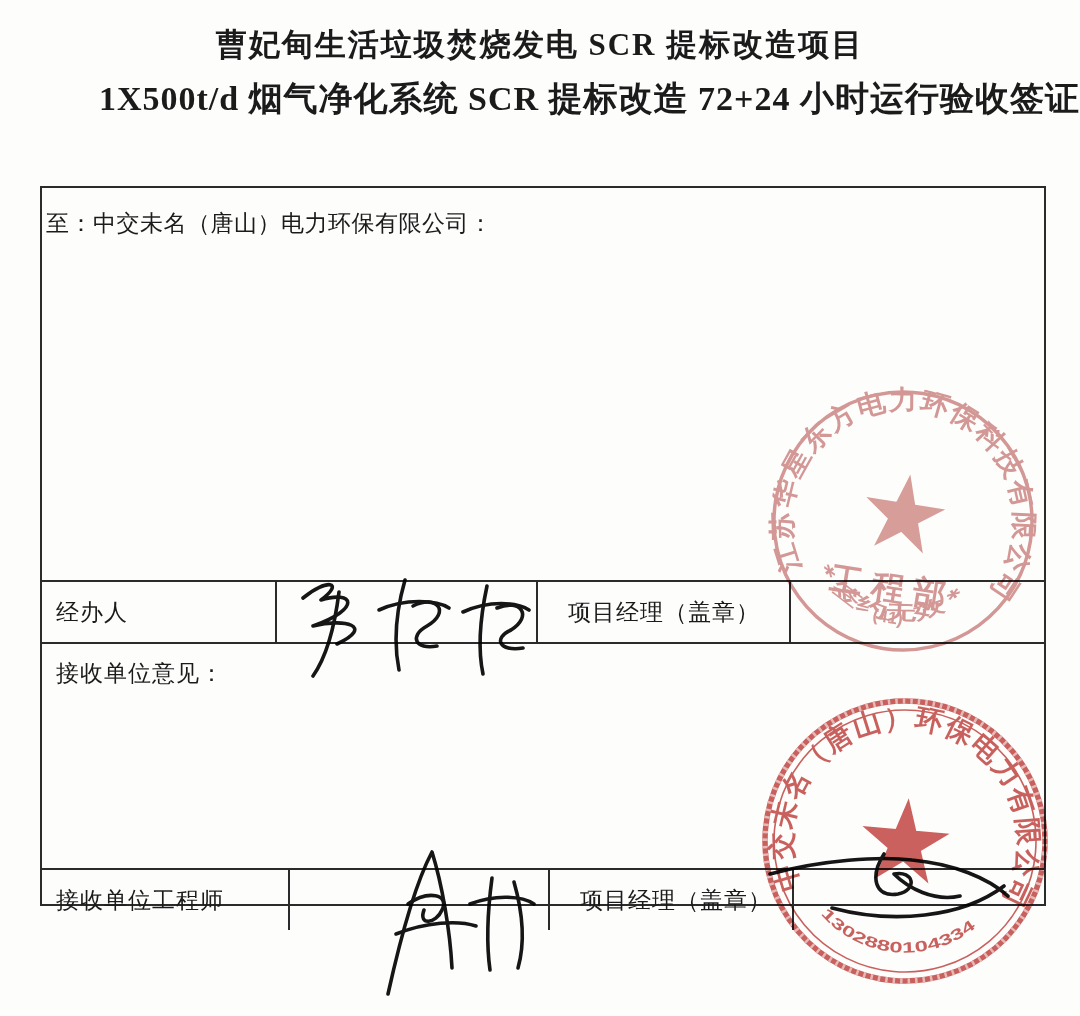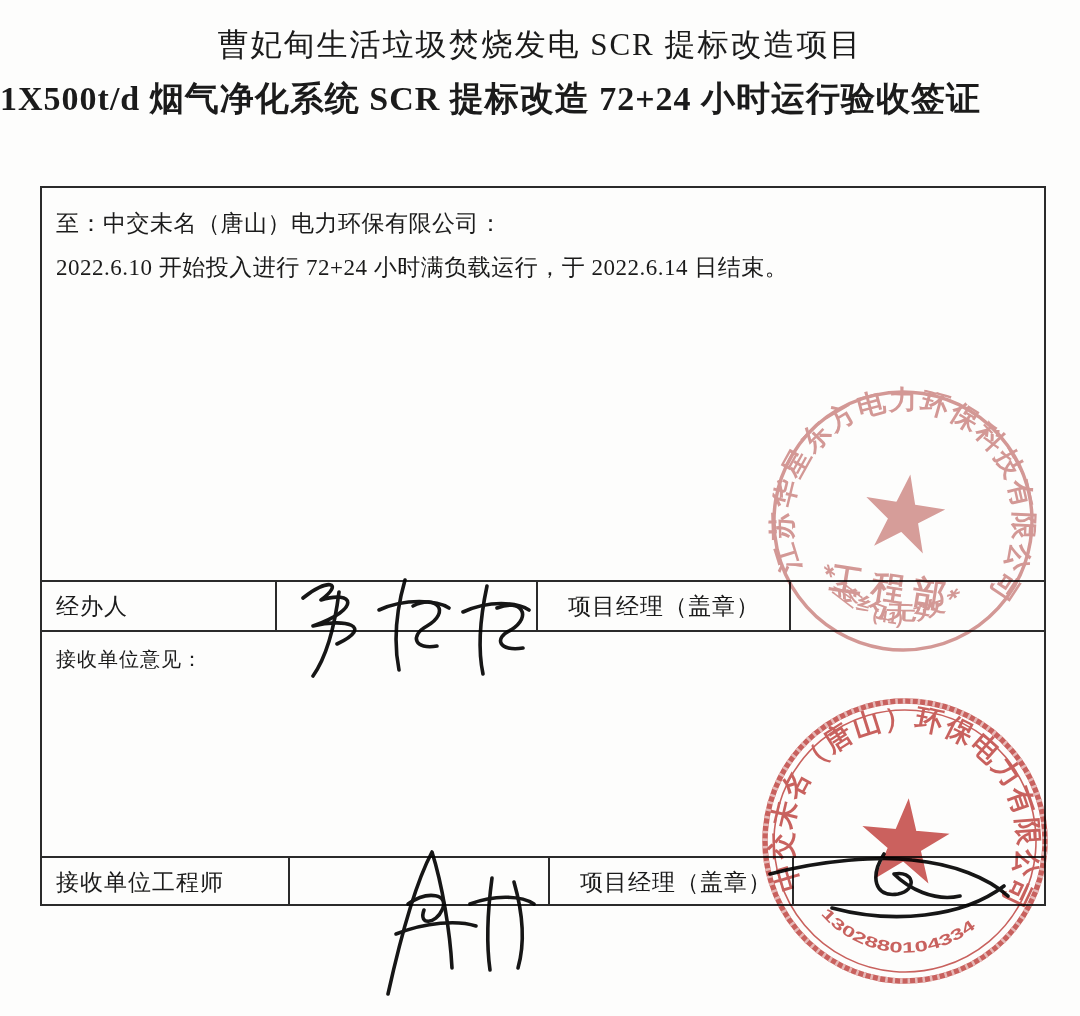--- a/index.html
+++ b/index.html
@@ -4,47 +4,47 @@
 <style>
   * { margin:0; padding:0; box-sizing:border-box; }
   html,body { background:#e9e7e4; }
   .page {
     position:relative; width:1080px; height:1016px; margin:0 auto;
     background:#fdfdfc; overflow:hidden;
     font-family:"Liberation Sans", sans-serif; color:#1b1b1b;
   }
   .title-1 {
     position:absolute; top:24px; left:0; width:100%;
-    text-align:center; font-size:31px; font-weight:normal; letter-spacing:2px;
+    text-align:center; font-size:31px; font-weight:bold; letter-spacing:2px;
     font-family:"Liberation Serif", serif;
   }
   .title-2 {
     position:absolute; top:76px; left:0; width:100%;
-    text-align:left; font-size:34px; font-weight:bold; letter-spacing:1px;
+    text-align:right; font-size:34px; font-weight:bold; letter-spacing:1px;
     font-family:"Liberation Serif", serif;
   }
   .doc-table {
     position:absolute; left:40px; top:186px; width:1006px; height:720px;
     border:2px solid #2b2b2b; background:transparent;
     font-family:"Liberation Serif", serif;
   }
   .cell-body {
-    height:392px; padding:14px 16px 0 14px;
+    height:392px; padding:14px 16px 0 4px;
     font-size:23px; line-height:44px; letter-spacing:0.5px;
   }
   .cell-body .indent { text-indent:2em; }
   .trow { display:flex; border-top:2px solid #2b2b2b; }
-  .row-sign { height:50px; align-items:center;gap:16px; }
+  .row-sign { height:62px; align-items:center;gap:16px; }
   .row-opinion { height:226px; }
   .tcell { height:100%; display:flex; align-items:center; font-size:23px; }
   .tcell.bordered { border-right:2px solid #2b2b2b; }
   .lab { padding-left:14px; letter-spacing:1px; }
   .c1a { width:235px; } .c2a { width:245px; } .c3a { width:237px; } .c4a { flex:1; }
   .c1b { width:248px;font-family:Liberation Serif, serif; } .c2b { width:244px; } .c3b { width:228px; } .c4b { flex:1; }
-  .opinion-label { padding:14px 0 8px 14px; font-size:20px; letter-spacing:1px; }
+  .opinion-label { padding:14px 0 8px 14px; font-size:23px; letter-spacing:1px; }
   .stamp { position:absolute; mix-blend-mode:multiply; pointer-events:none; }
   .stamp-1 { left:770px; top:388px; opacity:0.78; transform:rotate(9deg); }
   .stamp-2 { left:758px; top:694px; opacity:0.9; transform:rotate(5deg); }
   .signature { position:absolute; mix-blend-mode:multiply; pointer-events:none; }
   .sig-1 { left:285px; top:566px; }
   .sig-2 { left:300px; top:842px; }
   .sig-3 { left:762px; top:836px; }
   .sig-stroke { fill:none; stroke:#161616; stroke-width:3.6; stroke-linecap:round; stroke-linejoin:round; }
 </style>
 </head>
@@ -52,21 +52,20 @@
 
 <div class="page">
 
   <div class="title-1">曹妃甸生活垃圾焚烧发电 SCR 提标改造项目</div>
   <div class="title-2">1X500t/d 烟气净化系统 SCR 提标改造 72+24 小时运行验收签证</div>
 
   <div class="doc-table">
 
     <div class="cell-body">
       <div>至：中交未名（唐山）电力环保有限公司：</div>
-      <div>2022.6.10 开始投入进行 72+24 小时满负载运行，于 2022.6.14 日结束。</div>
     </div>
 
     <div class="trow row-sign">
       <div class="tcell bordered c1a lab">经办人</div>
       <div class="tcell bordered c2a"></div>
       <div class="tcell bordered c3a lab">项目经理（盖章）</div>
       <div class="tcell c4a"></div>
     </div>
 
     <div class="trow row-opinion">

